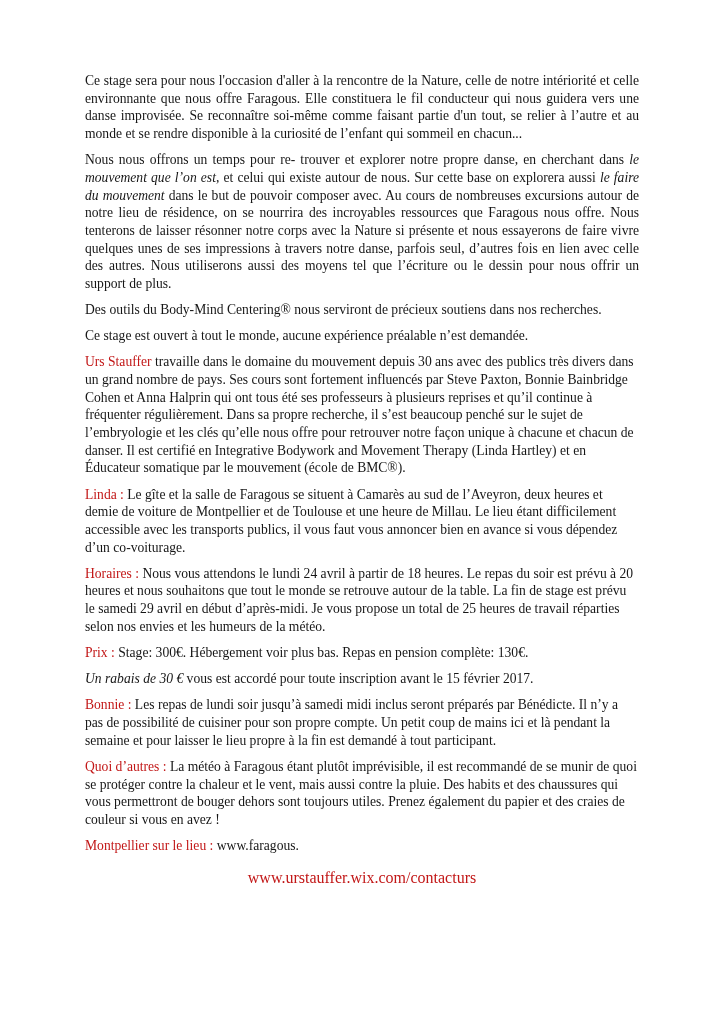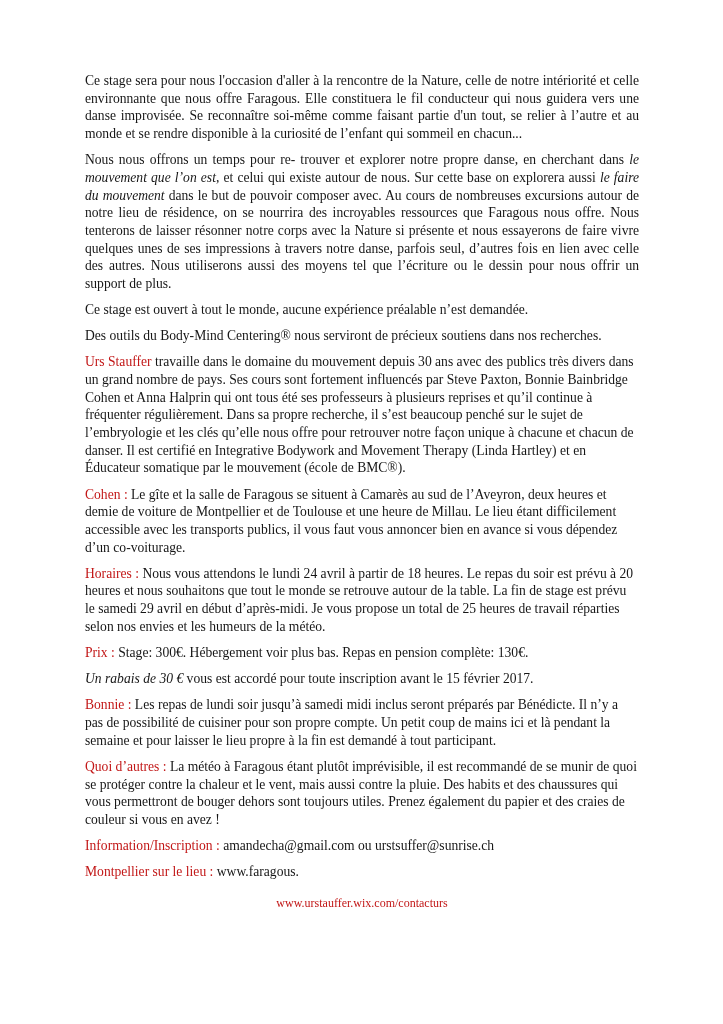--- a/index.html
+++ b/index.html
@@ -26,52 +26,51 @@
   .label{color:var(--red);font-weight:400;}
   .italic{font-style:italic;}
   .footer-link-row{
     text-align:center;
     margin-top:13px;
   }
   .footer-link{
     color:var(--red);
     text-decoration:none;
     cursor:pointer;
-    font-size:12px;
+    font-size:16px;
   }
 </style>
 </head>
 <body>
 
 <div class="page">
 
   <p class="para justify"><span class="run">Ce stage sera pour nous l'occasion d'aller à la rencontre de la Nature, celle de notre intériorité et celle environnante que nous offre Faragous. Elle constituera le fil conducteur qui nous guidera vers une danse improvisée. Se reconnaître soi-même comme faisant partie d'un tout, se relier à l’autre et au monde et se rendre disponible à la curiosité de l’enfant qui sommeil en chacun...</span></p>
 
   <p class="para justify"><span class="run">Nous nous offrons un temps pour re- trouver et explorer notre propre danse, en cherchant dans </span><span class="run italic">le mouvement que l’on est</span><span class="run">, et celui qui existe autour de nous. Sur cette base on explorera aussi </span><span class="run italic">le faire du mouvement</span><span class="run"> dans le but de pouvoir composer avec. Au cours de nombreuses excursions autour de notre lieu de résidence, on se nourrira des incroyables ressources que Faragous nous offre. Nous tenterons de laisser résonner notre corps avec la Nature si présente et nous essayerons de faire vivre quelques unes de ses impressions à travers notre danse, parfois seul, d’autres fois en lien avec celle des autres. Nous utiliserons aussi des moyens tel que l’écriture ou le dessin pour nous offrir un support de plus.</span></p>
 
+  <p class="para justify"><span class="run">Des outils du Body-Mind Centering® nous serviront de précieux soutiens dans nos recherches.</span></p>
+
   <p class="para"><span class="run">Ce stage est ouvert à tout le monde, aucune expérience préalable n’est demandée.</span></p>
-
-  <p class="para justify"><span class="run">Des outils du Body-Mind Centering® nous serviront de précieux soutiens dans nos recherches.</span></p>
 
   <p class="para"><span class="run label">Urs Stauffer</span><span class="run"> travaille dans le domaine du mouvement depuis 30 ans avec des publics très divers dans un grand nombre de pays. Ses cours sont fortement influencés par Steve Paxton, Bonnie Bainbridge Cohen et Anna Halprin qui ont tous été ses professeurs à plusieurs reprises et qu’il continue à fréquenter régulièrement. Dans sa propre recherche, il s’est beaucoup penché sur le sujet de l’embryologie et les clés qu’elle nous offre pour retrouver notre façon unique à chacune et chacun de danser. Il est certifié en Integrative Bodywork and Movement Therapy (Linda Hartley) et en Éducateur somatique par le mouvement (école de BMC®).</span></p>
 
-  <p class="para"><span class="run label">Cohen :</span><span class="run"> Le gîte et la salle de Faragous se situent à Camarès au sud de l’Aveyron, deux heures et demie de voiture de Montpellier et de Toulouse et une heure de Millau. Le lieu étant difficilement accessible avec les transports publics, il vous faut vous annoncer bien en avance si vous dépendez d’un co-voiturage.</span></p>
+  <p class="para"><span class="run label">Linda :</span><span class="run"> Le gîte et la salle de Faragous se situent à Camarès au sud de l’Aveyron, deux heures et demie de voiture de Montpellier et de Toulouse et une heure de Millau. Le lieu étant difficilement accessible avec les transports publics, il vous faut vous annoncer bien en avance si vous dépendez d’un co-voiturage.</span></p>
 
   <p class="para"><span class="run label">Horaires :</span><span class="run"> Nous vous attendons le lundi 24 avril à partir de 18 heures. Le repas du soir est prévu à 20 heures et nous souhaitons que tout le monde se retrouve autour de la table. La fin de stage est prévu le samedi 29 avril en début d’après-midi. Je vous propose un total de 25 heures de travail réparties selon nos envies et les humeurs de la météo.</span></p>
 
   <p class="para"><span class="run label">Prix :</span><span class="run"> Stage: 300€. Hébergement voir plus bas. Repas en pension complète: 130€.</span></p>
 
   <p class="para"><span class="run italic">Un rabais de 30 €</span><span class="run"> vous est accordé pour toute inscription avant le 15 février 2017.</span></p>
 
 
   <p class="para"><span class="run label">Bonnie :</span><span class="run"> Les repas de lundi soir jusqu’à samedi midi inclus seront préparés par Bénédicte. Il n’y a pas de possibilité de cuisiner pour son propre compte. Un petit coup de mains ici et là pendant la semaine et pour laisser le lieu propre à la fin est demandé à tout participant.</span></p>
 
   <p class="para"><span class="run label">Quoi d’autres :</span><span class="run"> La météo à Faragous étant plutôt imprévisible, il est recommandé de se munir de quoi se protéger contre la chaleur et le vent, mais aussi contre la pluie. Des habits et des chaussures qui vous permettront de bouger dehors sont toujours utiles. Prenez également du papier et des craies de couleur si vous en avez !</span></p>
 
-  <p class="para"><span class="run label">Information/Inscription :</span><span class="run"> amandecha@gmail.com ou urstsuffer@sunrise.ch</span></p>
 
   <p class="para"><span class="run label">Montpellier sur le lieu :</span><span class="run"> www.faragous.</span></p>
 
   <div class="footer-link-row">
     <span class="footer-link">www.urstauffer.wix.com/contacturs</span>
   </div>
 
 </div>
 
 </body></html>

